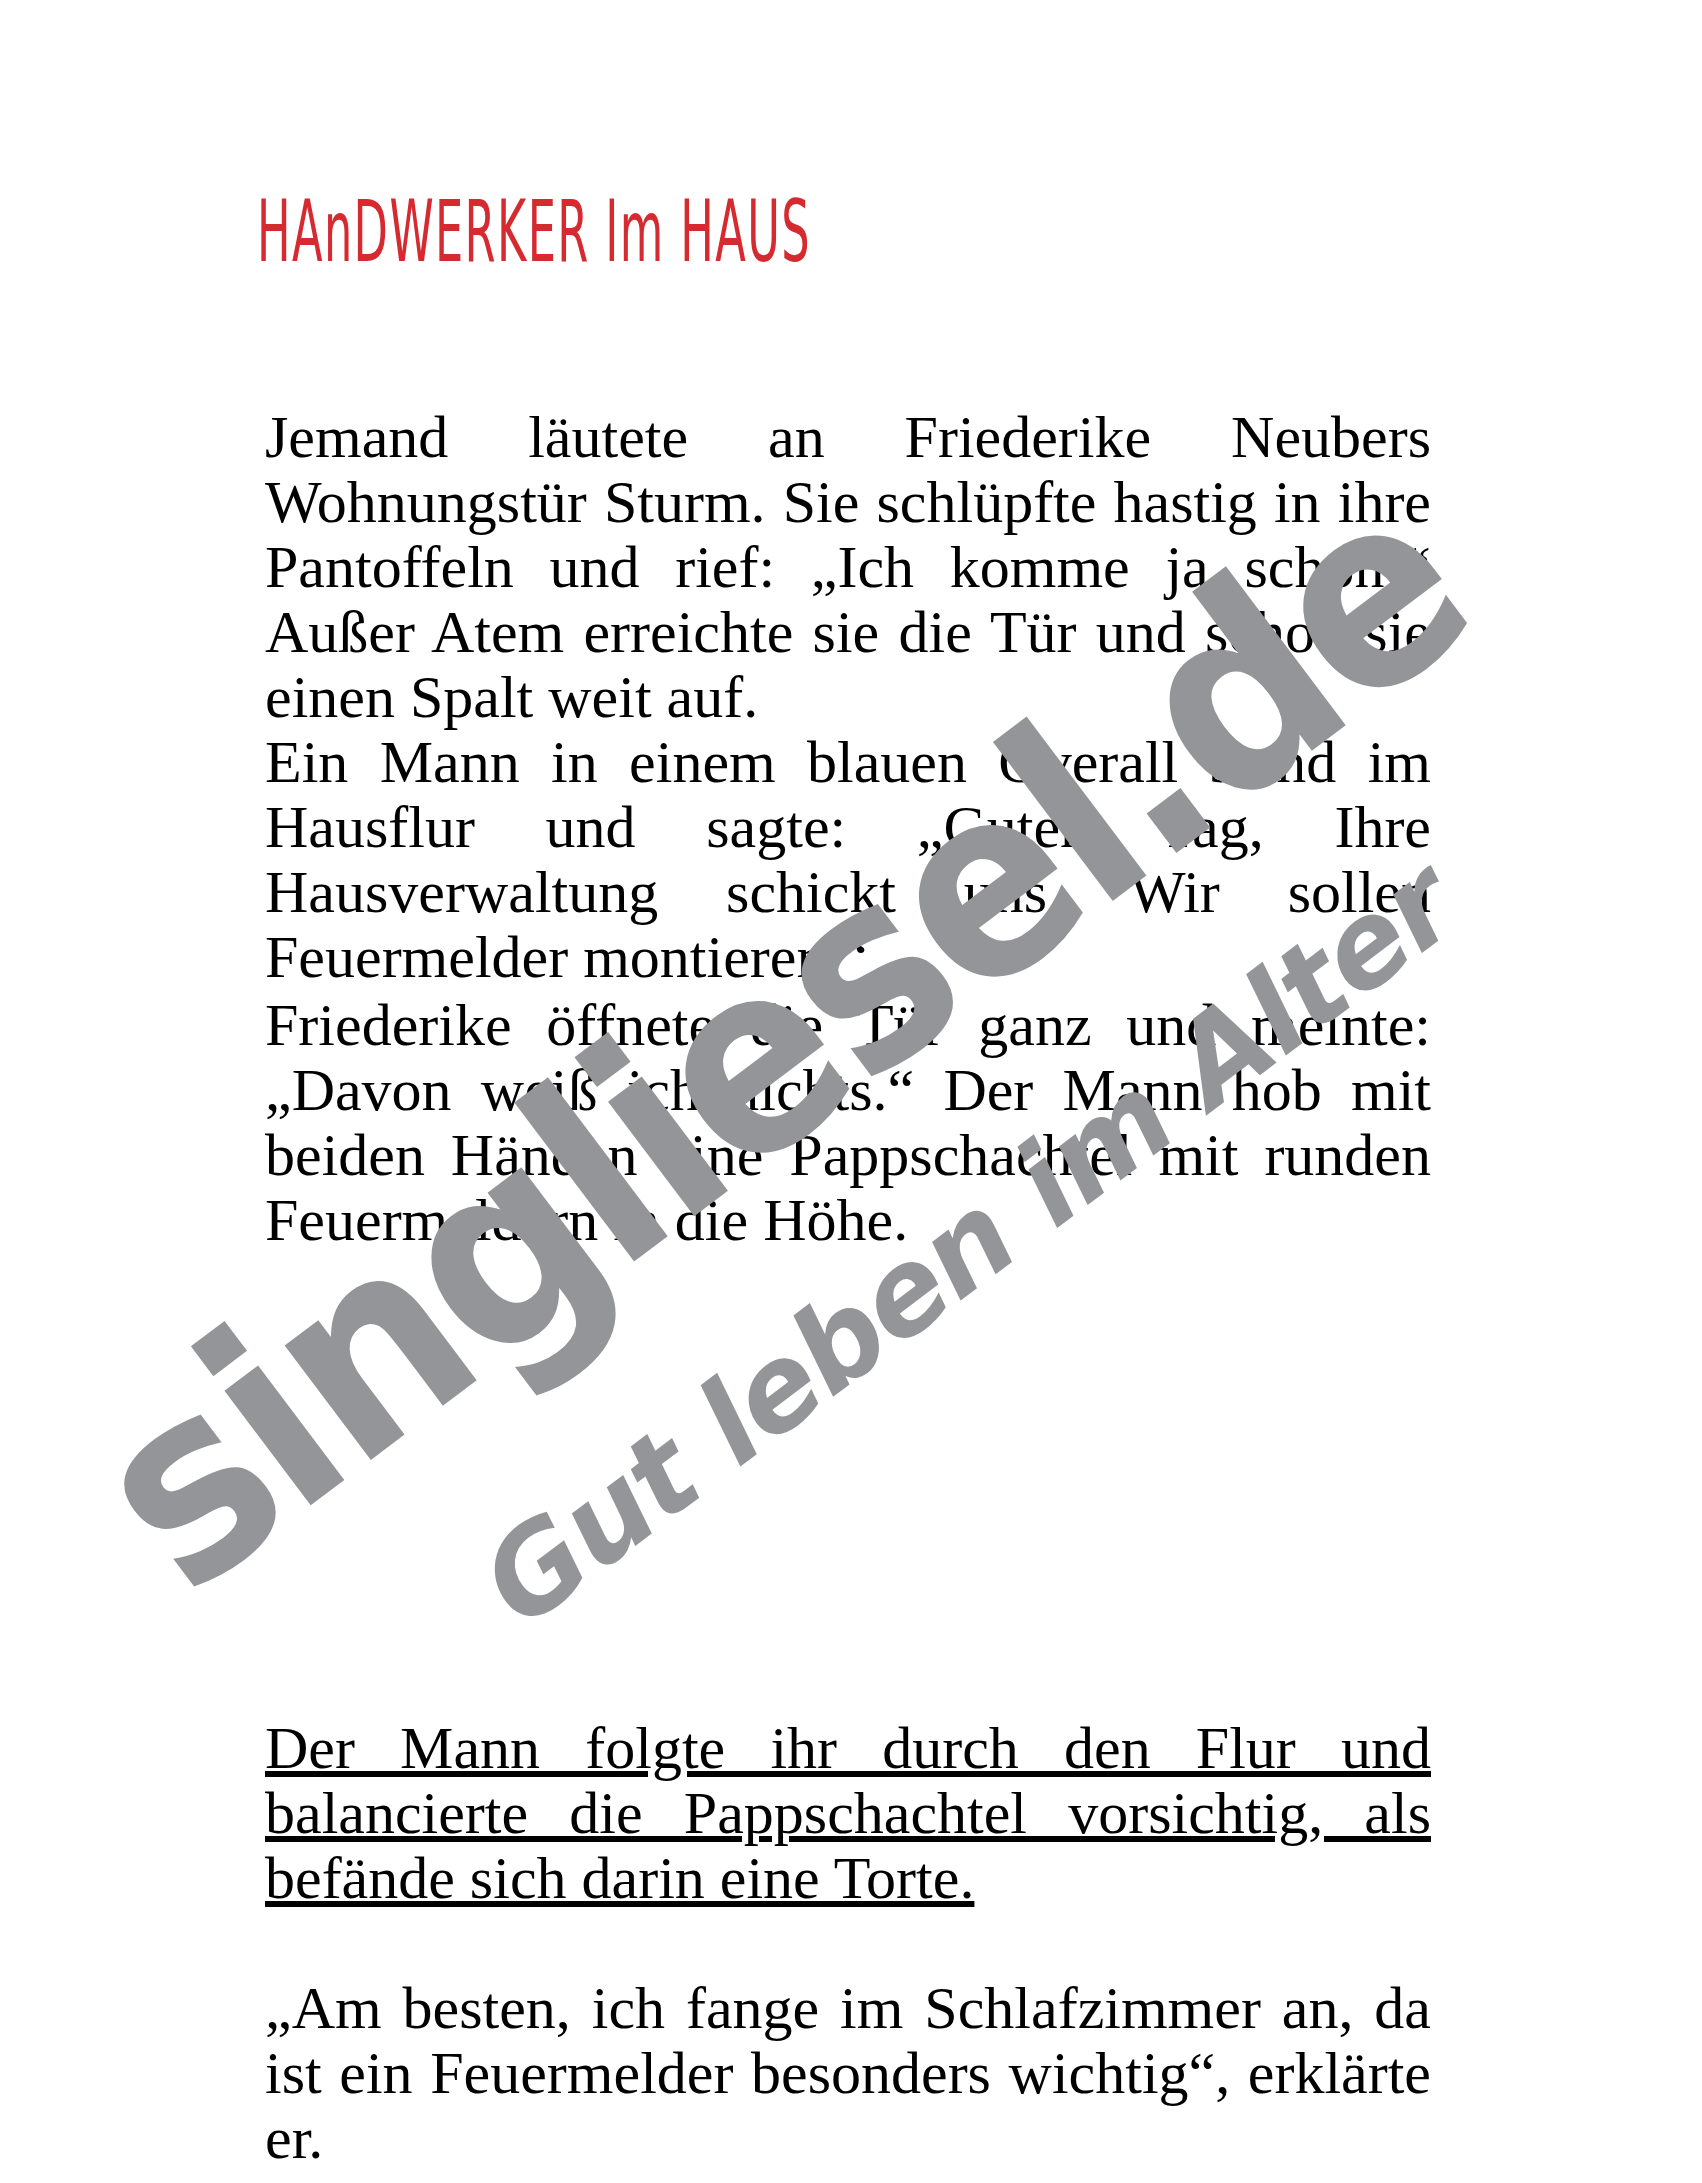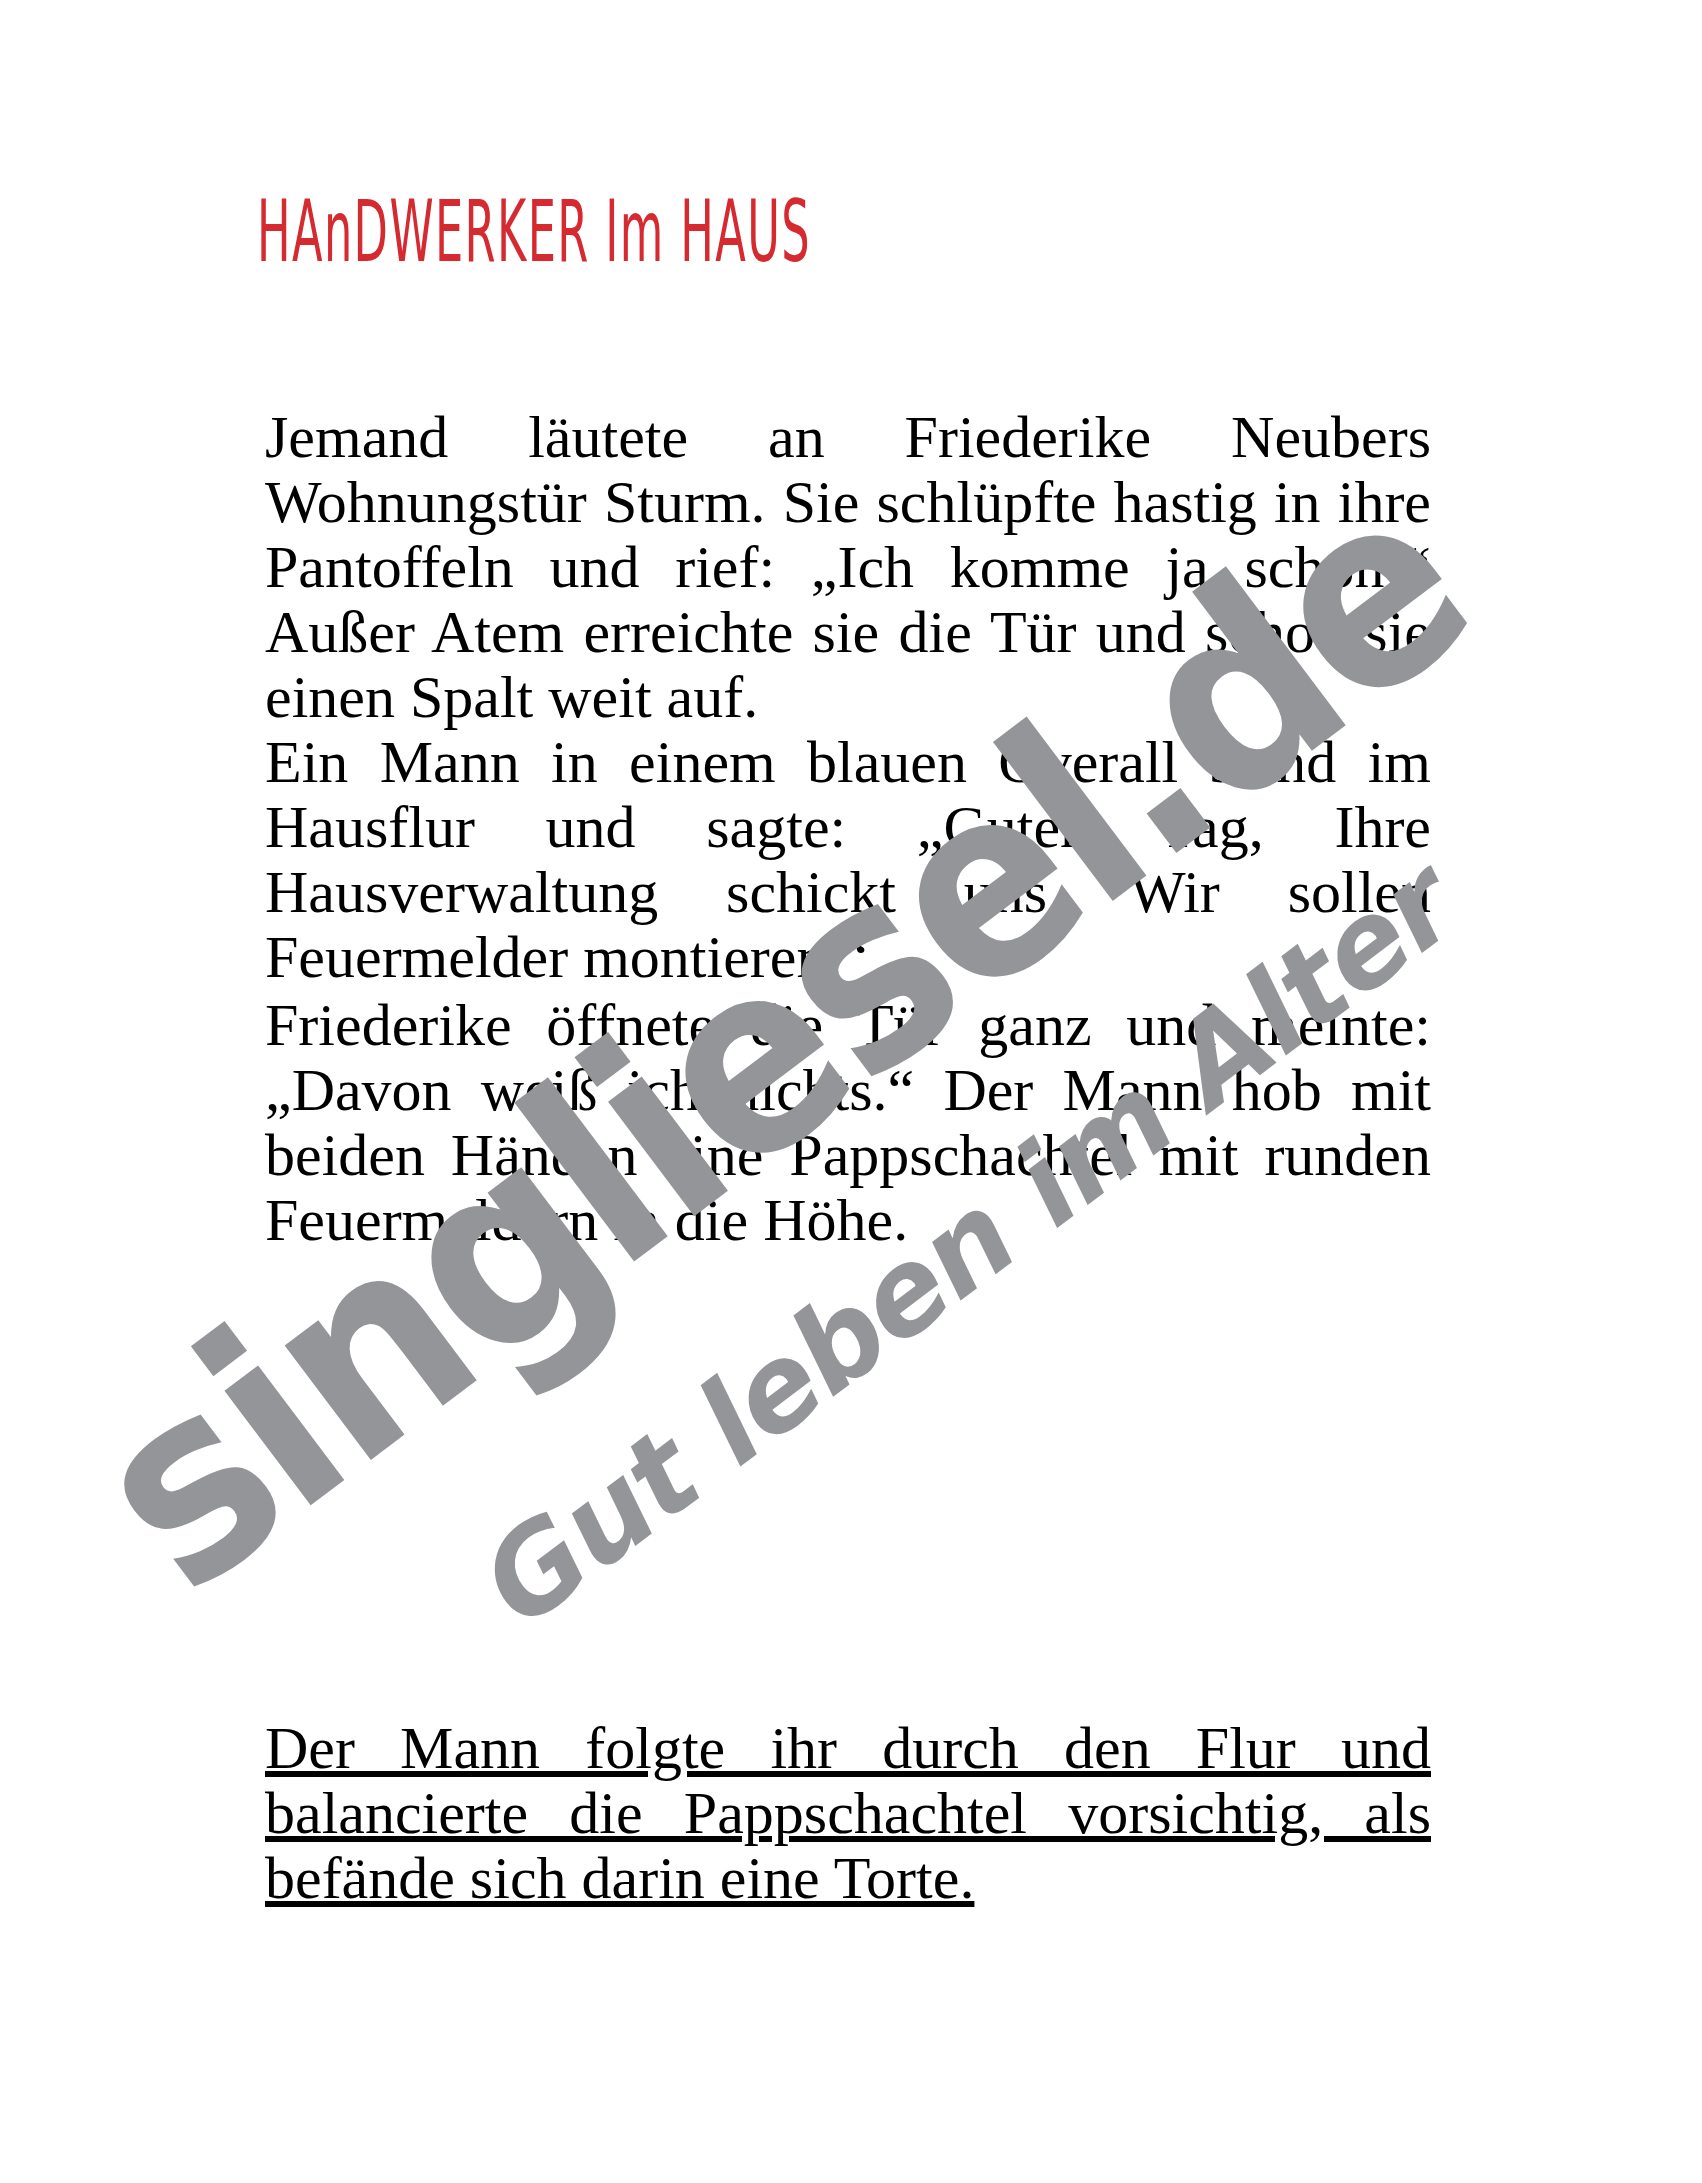--- a/index.html
+++ b/index.html
@@ -104,18 +104,21 @@
 
   <div class="body-text p2">
     <p class="last-line-left">Ein Mann in einem blauen Overall stand im Hausflur und sagte: „Guten Tag, Ihre Hausverwaltung schickt uns. Wir sollen Feuermelder montieren.“</p>
   </div>
 
 
   <div class="body-text p5">
     <p class="last-line-left">Der Mann folgte ihr durch den Flur und balancierte die Pappschachtel vorsichtig, als befände sich darin eine Torte.</p>
   </div>
 
+  <div class="body-text p6">
+    <p class="last-line-left">„Am besten, ich fange im Schlafzimmer an, da ist ein Feuermelder besonders wichtig“, erklärte er.</p>
+  </div>
 
   <div class="watermark wm-main">singliesel.de</div>
   <div class="watermark wm-sub">Gut leben im Alter</div>
 
 </div>
 
 
 </body></html>

